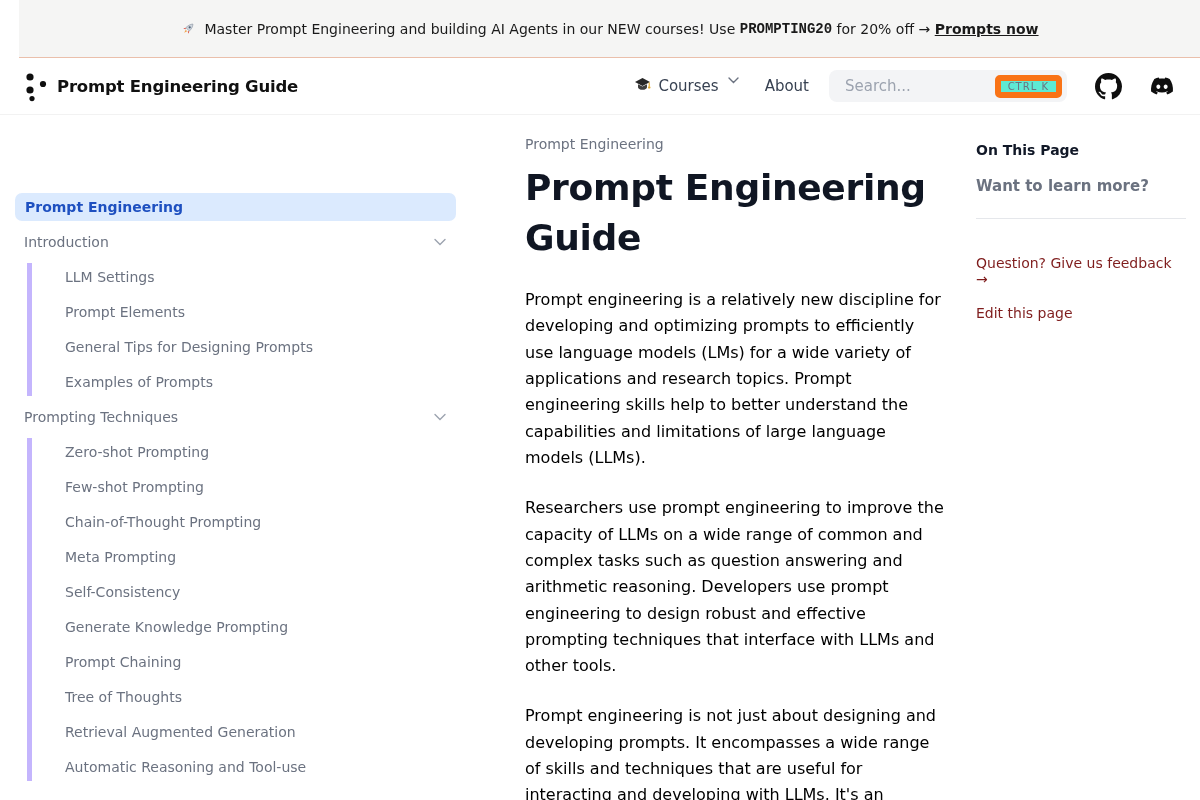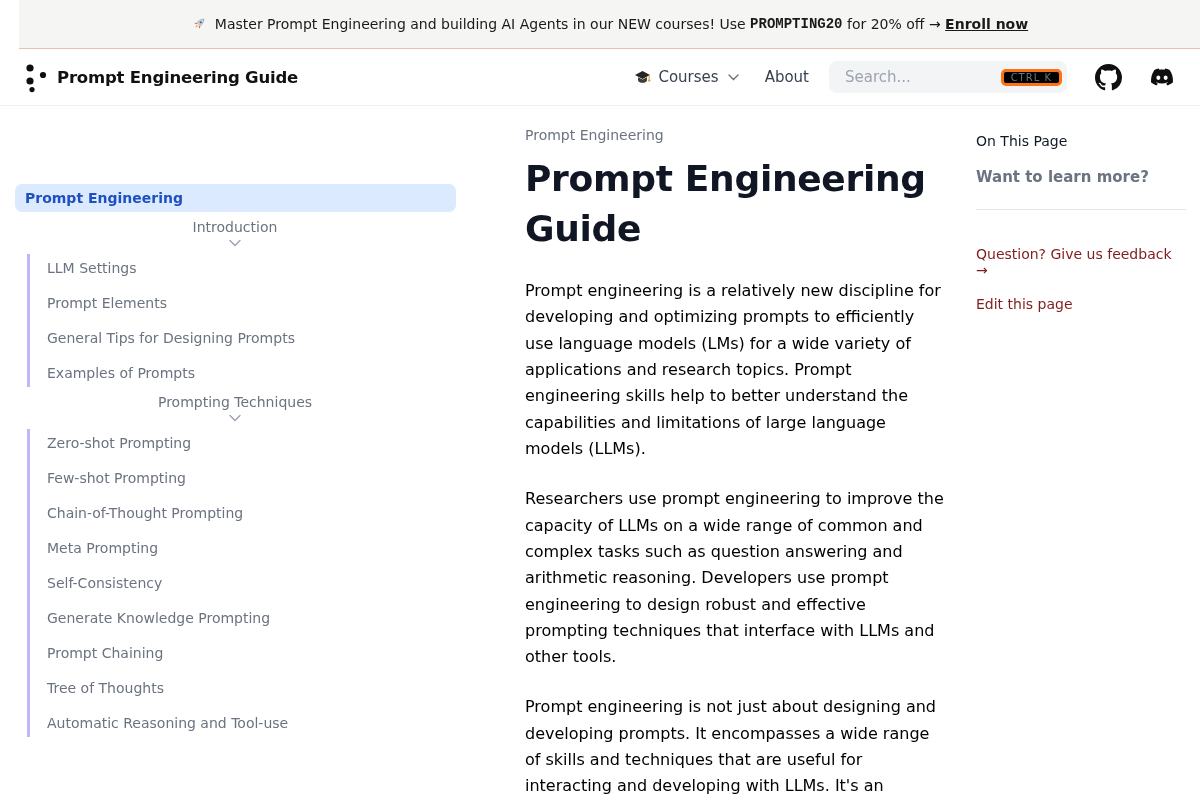--- a/index.html
+++ b/index.html
@@ -5,103 +5,103 @@
   * { box-sizing: border-box; }
   html,body { margin:0; padding:0; }
   body {
     width:1200px; height:800px; overflow:hidden;
     background:#ffffff; color:#111827;
     font-family:"DejaVu Sans","Liberation Sans",sans-serif;
     -webkit-font-smoothing:antialiased;
   }
   
   .banner {
-    height:49px; background:#f5f5f4; border-bottom:1px solid #eabfab;
+    height:58px; background:#f5f5f4; border-bottom:1px solid #eabfab;
     display:flex; align-items:center; justify-content:center;
     font-size:14px; color:#1a1a1a; white-space:pre; cursor:pointer;margin-left:19px;
   }
   .banner .rocket { margin-right:8px; display:inline-flex; }
   .banner b { font-weight:700;font-family:Liberation Mono, monospace; }
   .banner .cta { font-weight:700; text-decoration:underline; color:#1a1a1a; }
   
   .header {
     height:56px; display:flex; align-items:center; padding:0 24px 0 22px;
     background:#fff; box-shadow:0 1px 0 rgba(0,0,0,0.05); position:relative; z-index:2;
   }
   .logo { display:flex; align-items:center; gap:9px; cursor:pointer; }
   .logo-title { font-size:16.5px; font-weight:700; color:#111; letter-spacing:-0.2px; }
   .nav { margin-left:auto; display:flex; align-items:center; gap:26px; }
-  .nav-link { font-size:15px; color:#374151; display:flex; align-items:center; gap:7px; cursor:pointer; }
+  .nav-link { font-size:15px; color:#374151; display:flex; gap:7px; cursor:pointer; }
   .caret { display:inline-flex; margin-left:2px; }
   .search {
     width:238px; height:32px; background:#f3f4f6; border-radius:8px;
     display:flex; align-items:center; padding:0 5px 0 14px; margin-left:-6px; cursor:text;
   }
   .search input {
     border:none; outline:none; background:transparent; flex:1; min-width:0;
     font-size:15px; color:#374151; font-family:inherit;
   }
   .search input::placeholder { color:#9ca3af; }
   .kbd {
-    background:#000000; border:3px solid #f97316; border-radius:5px;
+    background:#5eead4; border:6px solid #f97316; border-radius:5px;
     font-size:10px; color:#6b7280; padding:0 7px; letter-spacing:1px; white-space:nowrap;
   }
   .icon-btn { display:inline-flex; align-items:center; cursor:pointer; color:#0f0f0f; }
   .gh { margin-left:2px; }
   
   .layout { display:flex; height:703px; }
   
   .sidebar { width:480px; flex-shrink:0; padding:79px 24px 0 15px; font-size:14px; }
   .side-active {
     height:28px; display:flex; align-items:center; padding:0 10px;
     background:#dbeafe; color:#1e50c0; font-weight:700; border-radius:7px; cursor:pointer;
   }
   .side-section {
     height:28px; margin-top:7px; display:flex; align-items:center; justify-content:space-between;
-    padding:0 10px 0 9px; color:#6b7280; cursor:pointer; border-radius:7px;flex-direction:column;
+    padding:0 10px 0 9px; color:#6b7280; cursor:pointer; border-radius:7px;
   }
   .side-sub {
-    list-style:none; margin:0 0 0 12px; padding:0 0 0 0;
-    border-left:3px solid #c4b5fd;
+    list-style:none; margin:0 0 0 12px; padding:0 0 0 16px;
+    border-left:5px solid #c4b5fd;
   }
   .side-sub li {
     height:28px; margin-top:7px; display:flex; align-items:center;
     padding-left:17px; color:#6b7280; cursor:pointer;
   }
   
   .main { width:420px; margin-left:45px; padding-top:22px; }
   .breadcrumb { font-size:14px; color:#6b7280; }
   h1.page-title {
     margin:11px 0 0; font-size:36px; line-height:1.39; font-weight:700;
     color:#101623; letter-spacing:-0.3px;
   }
   .main p { margin:24px 0 0; font-size:16px; line-height:1.645; color:#000000; }
   
   .toc { width:210px; margin-left:31px; padding-top:28px; }
-  .toc-heading { font-size:14px; font-weight:400; color:#111827; }
+  .toc-heading { font-size:14px; font-weight:700; color:#111827; }
   .toc-link { margin-top:19px; font-size:15px; font-weight:700; color:#6b7280; cursor:pointer; }
   .toc-divider { border:none; border-top:1px solid #e5e7eb; margin:23px 0 0; }
   .toc-meta { margin-top:36px; font-size:14px; color:#7f1d1d; cursor:pointer; }
   .toc-meta + .toc-meta { margin-top:18px; }
 </style>
 </head>
 <body>
 
 <div class="banner">
   <span class="rocket">
     <svg width="16" height="16" viewBox="0 0 16 16">
       <g transform="rotate(45 8 8)">
         <path d="M8 1 C10 3 10.4 6 10.4 8.5 L5.6 8.5 C5.6 6 6 3 8 1 Z" fill="#cfd6de" stroke="#8d97a3" stroke-width="0.6"></path>
         <circle cx="8" cy="5.6" r="1.1" fill="#4e6075"></circle>
         <path d="M5.6 8.5 L4.2 11 L6.4 10 Z" fill="#d84c3e"></path>
         <path d="M10.4 8.5 L11.8 11 L9.6 10 Z" fill="#d84c3e"></path>
         <path d="M7 10.2 L8 13.4 L9 10.2 Z" fill="#f0a24b"></path>
       </g>
     </svg>
-  </span><span>Master Prompt Engineering and building AI Agents in our NEW courses! Use </span><b>PROMPTING20</b><span> for 20% off </span><span>→ </span><a class="cta">Enroll now</a>
+  </span><span>Master Prompt Engineering and building AI Agents in our NEW courses! Use </span><b>PROMPTING20</b><span> for 20% off </span><span>→ </span><a class="cta">Prompts now</a>
 </div>
 
 <header class="header">
   <div class="logo">
     <span style="display:inline-flex;">
       <svg width="26" height="32" viewBox="0 0 26 32">
         <circle cx="8" cy="7" r="3.6" fill="#0f0f0f"></circle>
         <circle cx="21" cy="14" r="3.1" fill="#0f0f0f"></circle>
         <circle cx="8" cy="20" r="3.6" fill="#0f0f0f"></circle>
         <circle cx="10" cy="28.6" r="2.6" fill="#0f0f0f"></circle>
@@ -178,20 +178,21 @@
     </div>
     <ul class="side-sub">
       <li>Zero-shot Prompting</li>
       <li>Few-shot Prompting</li>
       <li>Chain-of-Thought Prompting</li>
       <li>Meta Prompting</li>
       <li>Self-Consistency</li>
       <li>Generate Knowledge Prompting</li>
       <li>Prompt Chaining</li>
       <li>Tree of Thoughts</li>
+      <li>Retrieval Augmented Generation</li>
       <li>Automatic Reasoning and Tool-use</li>
     </ul>
   </aside>
 
   <main class="main">
     <div class="breadcrumb">Prompt Engineering</div>
     <h1 class="page-title">Prompt Engineering Guide</h1>
     <p>Prompt engineering is a relatively new discipline for developing and optimizing prompts to efficiently use language models (LMs) for a wide variety of applications and research topics. Prompt engineering skills help to better understand the capabilities and limitations of large language models (LLMs).</p>
     <p>Researchers use prompt engineering to improve the capacity of LLMs on a wide range of common and complex tasks such as question answering and arithmetic reasoning. Developers use prompt engineering to design robust and effective prompting techniques that interface with LLMs and other tools.</p>
     <p>Prompt engineering is not just about designing and developing prompts. It encompasses a wide range of skills and techniques that are useful for interacting and developing with LLMs. It's an important skill to interface, build with, and understand capabilities of LLMs.</p>

